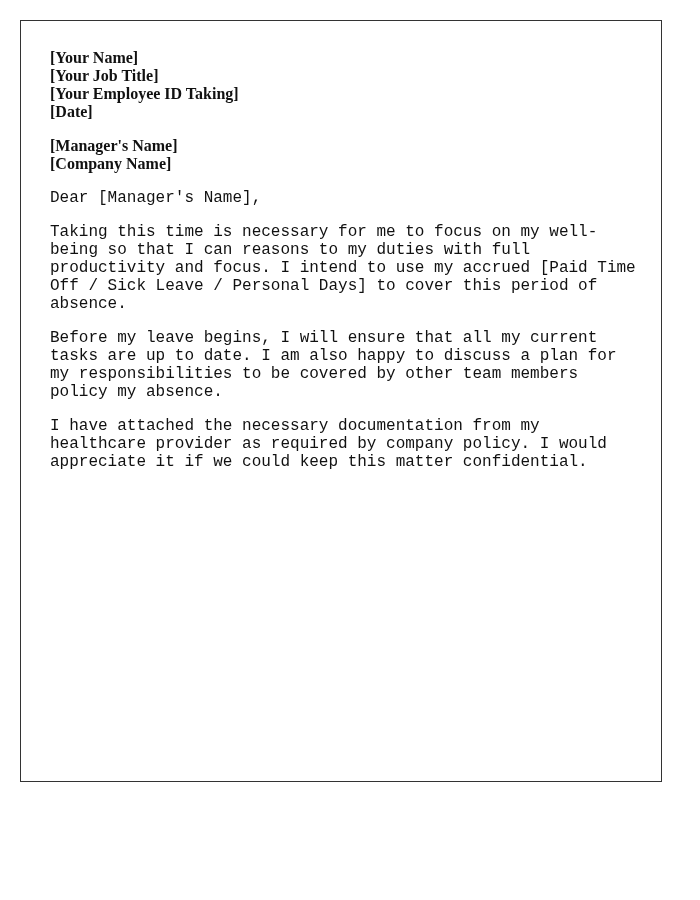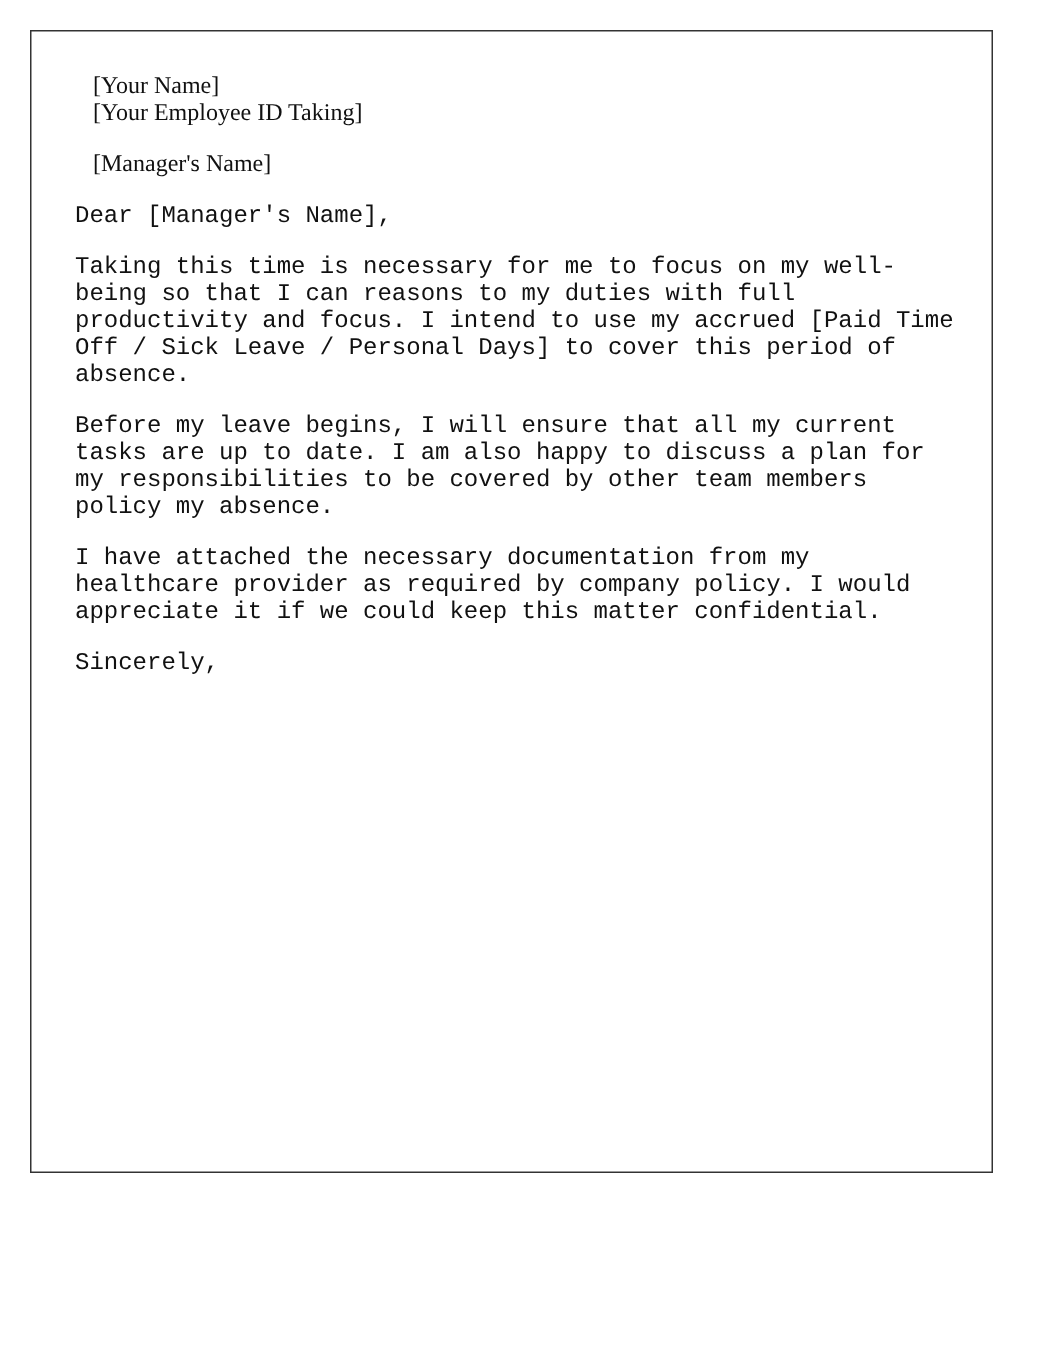--- a/index.html
+++ b/index.html
@@ -23,42 +23,44 @@
     .content {
       position: absolute;
       left: 29px;
       top: 28px;
       width: 590px;
       font-family: "Liberation Serif", "DejaVu Serif", serif;
       font-size: 16px;
       line-height: 18px;
       color: #111111;
     }
-    .block { margin: 0 0 16px 12px; }
+    .block { margin: 0 0 16px 0; font-weight: bold; }
     .line { display: block; white-space: nowrap; }
     p { margin: 0 0 16px 0; font-family: Liberation Mono, monospace; }
   </style>
 </head>
 <body>
 
 <div class="page">
   <div class="content">
 
     <div class="block">
       <span class="line">[Your Name]</span>
+      <span class="line">[Your Job Title]</span>
       <span class="line">[Your Employee ID Taking]</span>
+      <span class="line">[Date]</span>
     </div>
 
     <div class="block">
       <span class="line">[Manager's Name]</span>
+      <span class="line">[Company Name]</span>
     </div>
 
     <p>Dear [Manager's Name],</p>
 
     <p>Taking this time is necessary for me to focus on my well-being so that I can reasons to my duties with full productivity and focus. I intend to use my accrued [Paid Time Off / Sick Leave / Personal Days] to cover this period of absence.</p>
     <p>Before my leave begins, I will ensure that all my current tasks are up to date. I am also happy to discuss a plan for my responsibilities to be covered by other team members policy my absence.</p>
     <p>I have attached the necessary documentation from my healthcare provider as required by company policy. I would appreciate it if we could keep this matter confidential.</p>
 
-    <p>Sincerely,</p>
 
 
   </div>
 </div>
 
 </body></html>

